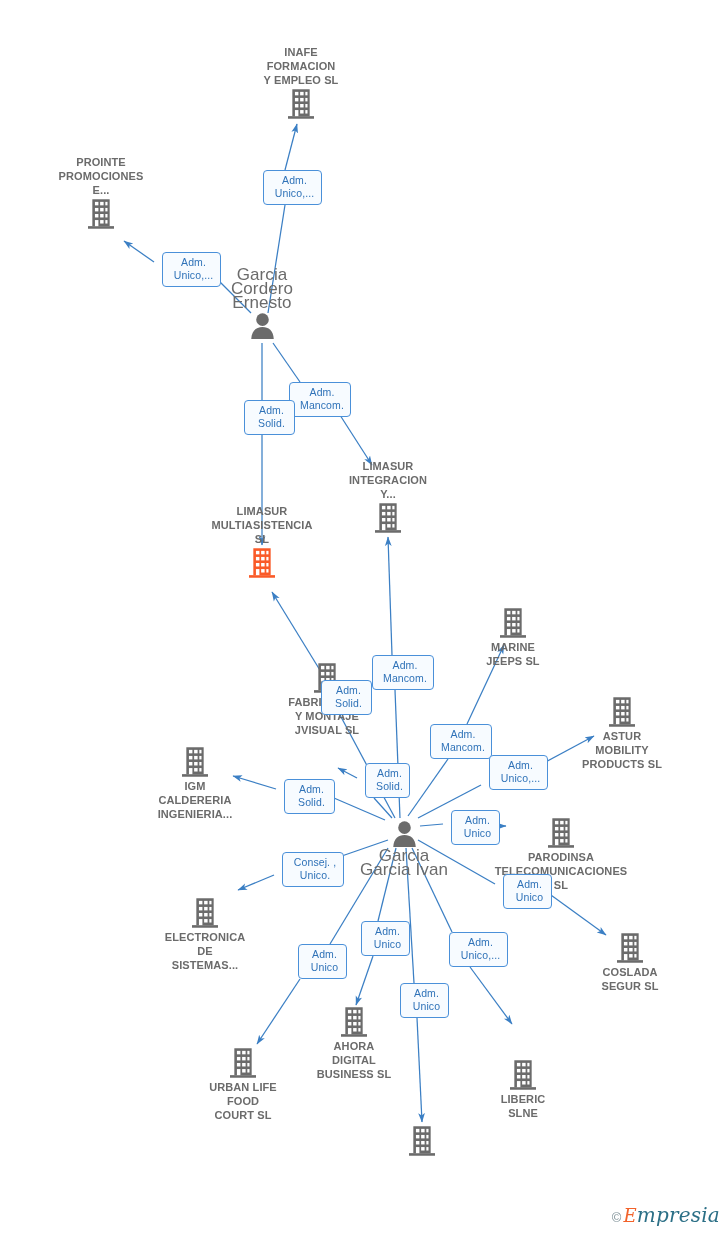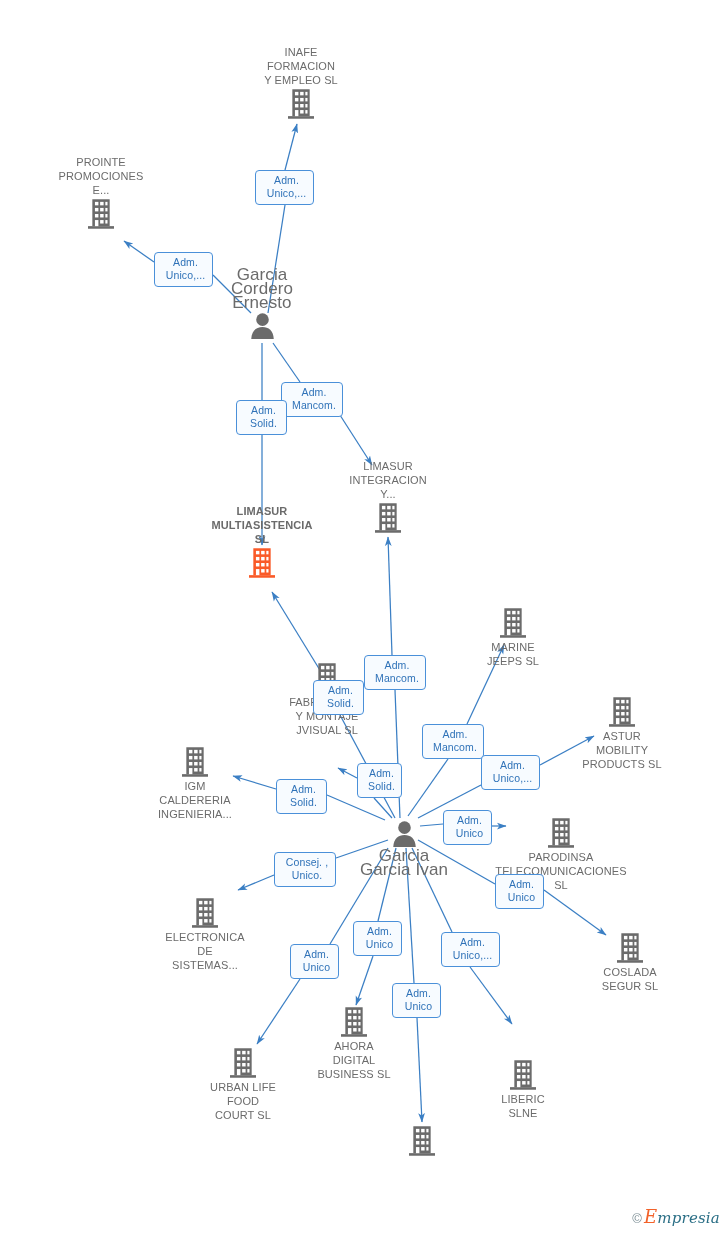--- a/index.html
+++ b/index.html
@@ -39,40 +39,41 @@
     display: block;
     line-height: 0;
   }
   .node .cap {
     display: block;
     font-size: 11px;
     color: #6b6b6b;
     letter-spacing: .1px;
     white-space: pre-line;
   }
-  .node.company .cap { font-weight: normal; }
+  .node.company .cap { font-weight: bold; }
   .node.person  .cap { font-weight: normal; font-size: 17px; }
   .node.focus   .cap { font-weight: bold; color: #6b6b6b; }
   .node.cap-above .cap { margin-bottom: 2px; }
   .node.cap-below .cap { margin-top: 2px; }
 
   
   .rel {
     position: absolute;
     box-sizing: border-box;
     border: 1px solid #4a90d9;
     border-radius: 4px;
     background: #f7fbff;
     color: #2f72b8;
     font-size: 10.5px;
     line-height: 13px;
     text-align: center;
     padding: 3px 0 4px 4px;
     white-space: pre-line;
     letter-spacing: .1px;
+    margin-left: 8px;
   }
   
   #watermark {
     position: absolute;
     right: 8px;
     bottom: 8px;
     font-size: 15px;
     color: #2b6f86;
     letter-spacing: .2px;
     white-space: nowrap;
@@ -85,21 +86,21 @@
   #watermark .e {
     color: #f2622a;
     font-family: "DejaVu Serif", serif;
     font-style: italic;
     font-size: 18px;
   }
   #watermark .rest {
     font-family: "DejaVu Serif", serif;
     font-style: italic;
     color: #2b6f86;
-    font-size: 15px;
+    font-size: 20px;
   }
 </style>
 </head>
 <body>
 
 <div id="graph">
 
   <svg id="edge-layer" viewBox="0 0 728 1235" width="728" height="1235" xmlns="http://www.w3.org/2000/svg">
     <defs>
       <marker id="arrowhead" markerWidth="9" markerHeight="9" refX="7.2" refY="3.1" orient="auto" markerUnits="strokeWidth">

